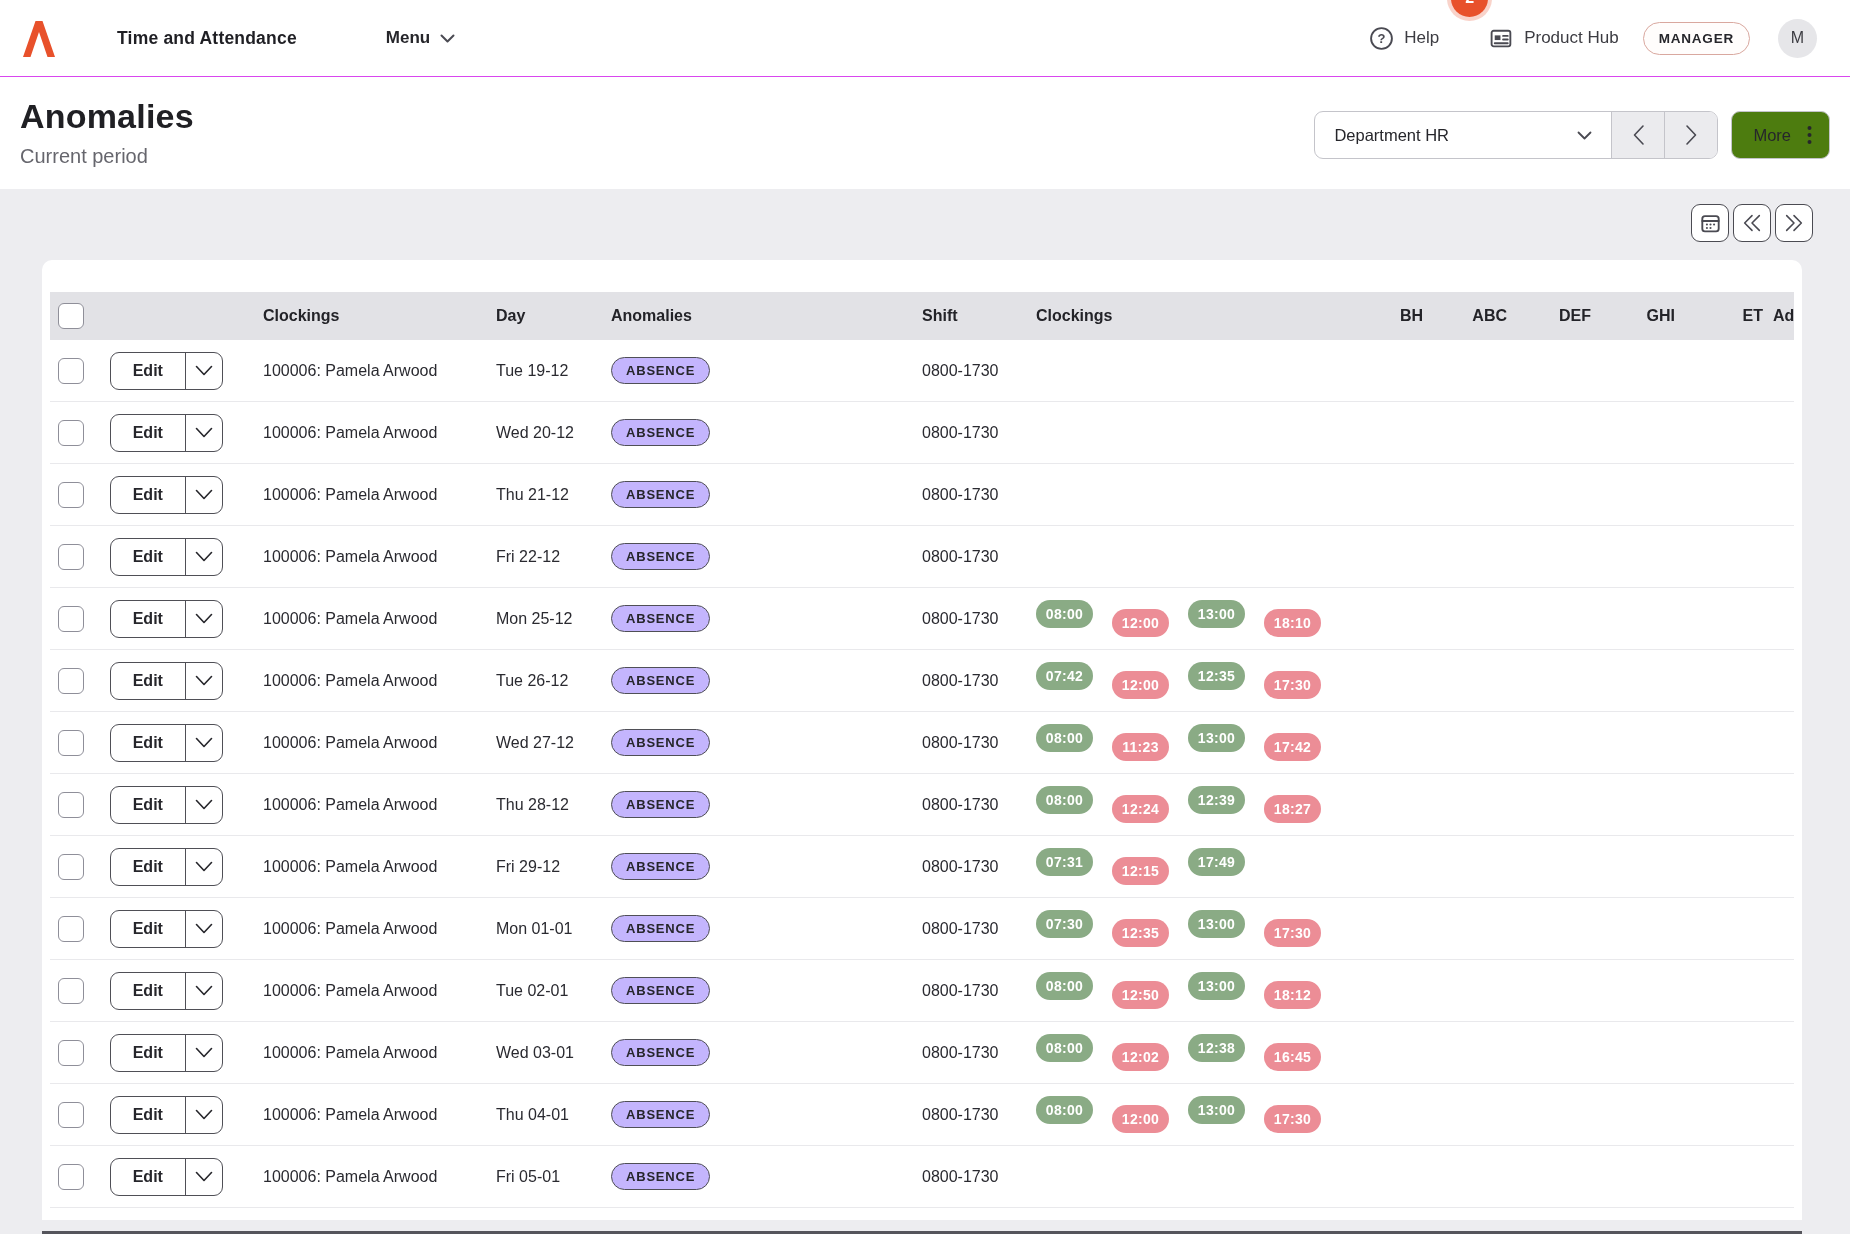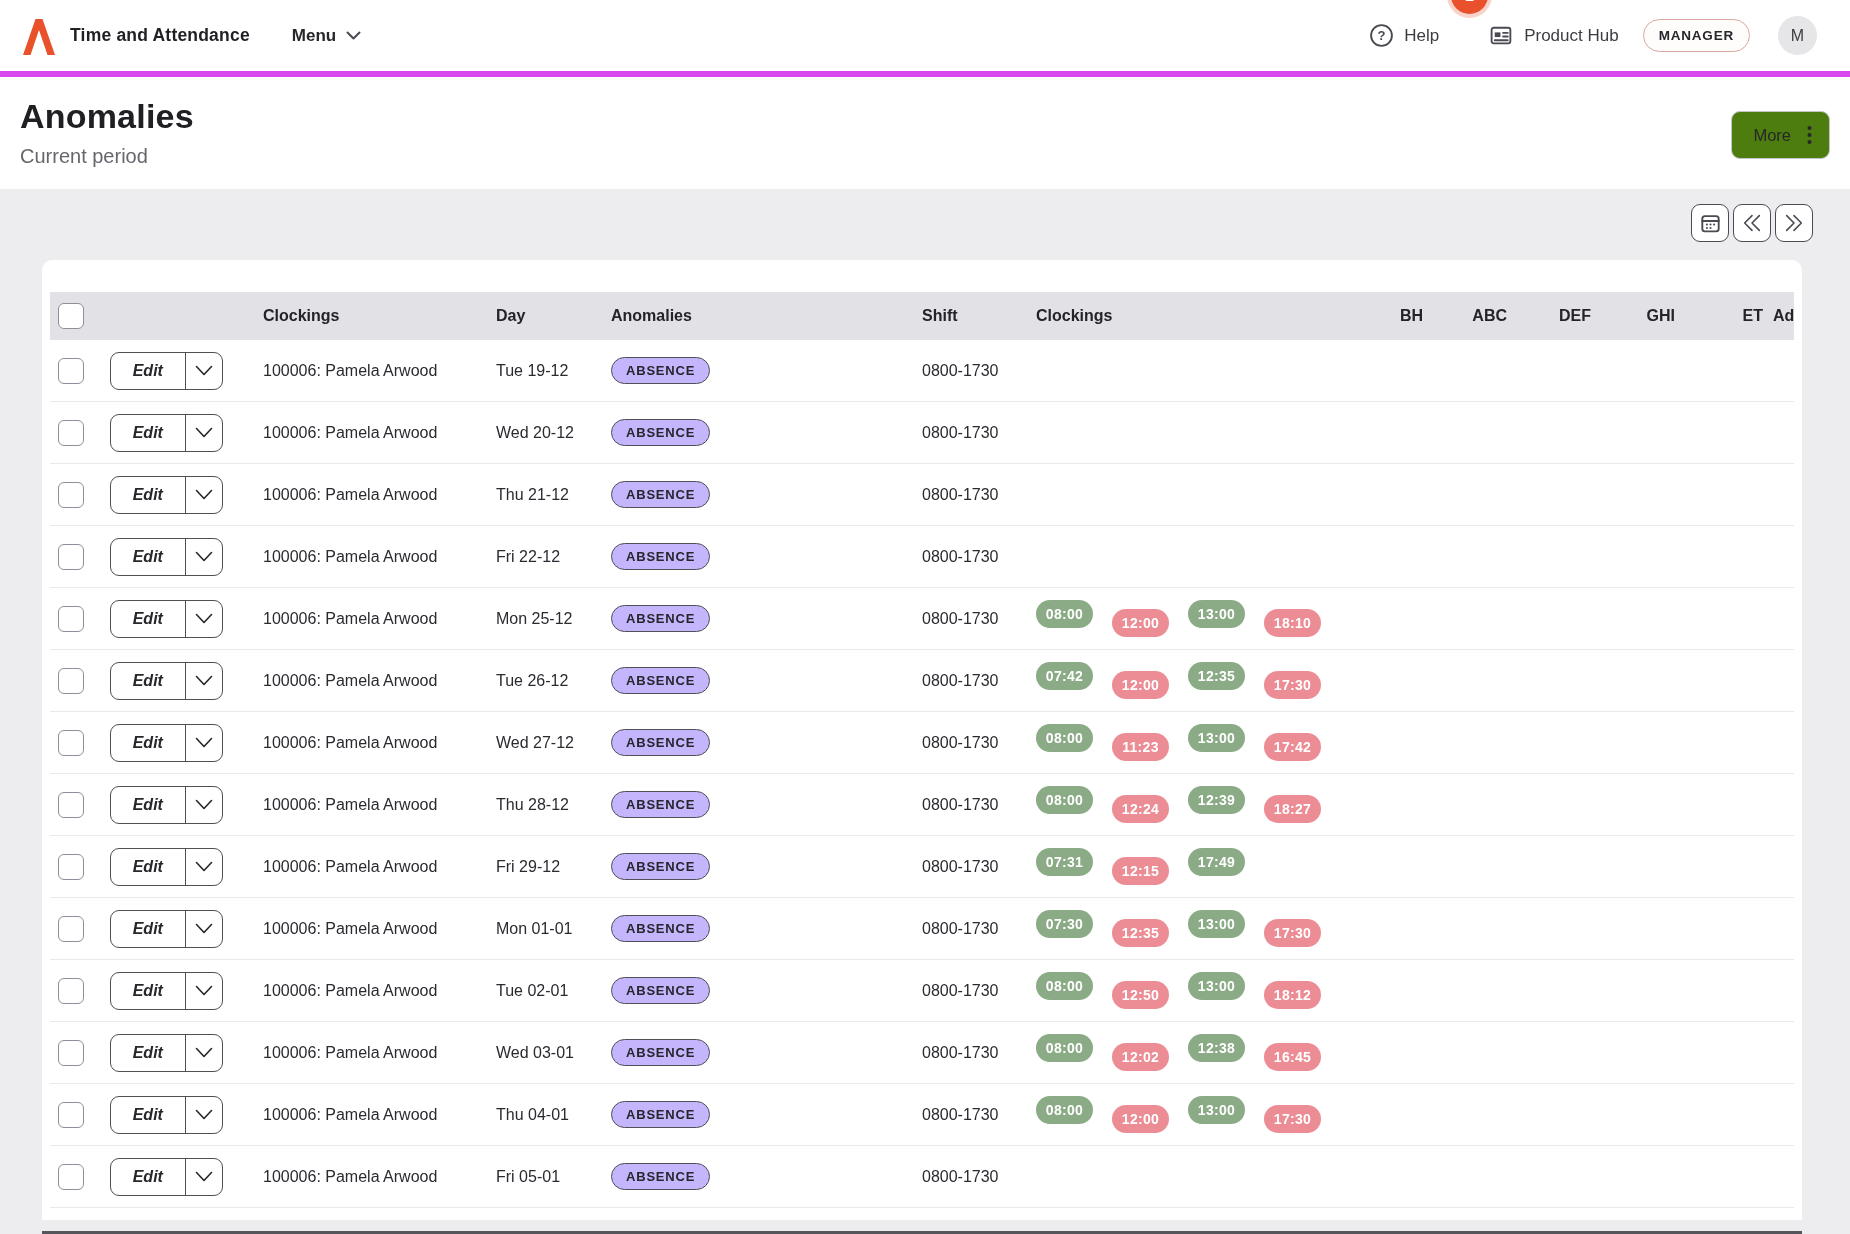--- a/index.html
+++ b/index.html
@@ -1,21 +1,21 @@
 <!DOCTYPE html>
 <html style="--accent: #E8512B; --pill-green: #8AAB85; --pill-red: #EC8D96;"><head>
 <meta charset="utf-8">
 <style>
   * { margin:0; padding:0; box-sizing:border-box; }
   html,body { width:1850px; height:1234px; overflow:hidden; background:#fff;
               font-family:"Liberation Sans", sans-serif; color:#26262b; }
 
   
   .topbar { height:77px; display:flex; align-items:center; padding:0 33px 0 21px;
-            border-bottom:6px solid #d946ef; background:#fff; }
+            border-bottom:1px solid #d946ef; background:#fff;gap:47px; }
   .brand-logo { width:36px; height:42px; }
   .brand-name { margin-left:13px; font-size:17.5px; font-weight:700; letter-spacing:.2px; color:#1f1f24; }
   .menu-btn { margin-left:42px; display:flex; align-items:center; gap:10px; font-size:17px;
               font-weight:700; color:#26262b; background:none; border:none; cursor:pointer; }
   .top-right { margin-left:auto; display:flex; align-items:center; position:relative; }
   .top-link { display:flex; align-items:center; gap:10px; font-size:17px; color:#3c3c42; cursor:pointer; }
   .icon { stroke:#4a4a52; fill:none; stroke-width:1.8; stroke-linecap:round; stroke-linejoin:round; }
   .notif-badge { position:absolute; left:82px; top:-39px; width:37px; height:37px; border-radius:50%;
                  background:var(--accent); color:#fff; font-size:16px; font-weight:600;
                  display:flex; align-items:center; justify-content:center;
@@ -56,21 +56,21 @@
   .th { white-space:nowrap; }
   .th.num { text-align:right; }
   .th.cut { padding-left:10px; text-align:left; }
   .trow { height:62px; border-bottom:1px solid #e9e9ec; font-size:16px; color:#2a2a30; }
   .cell { white-space:nowrap; }
   .num-cell { text-align:center; }
 
   .checkbox { width:26px; height:26px; margin-left:8px; border:1.6px solid #8f8f99; border-radius:6px;
               background:#fff; cursor:pointer; }
   .edit-btn { margin-left:2px; width:113px; height:38px; display:flex; align-items:stretch;
-              border:1.4px solid #4f4f56; border-radius:9px; background:#fff; overflow:hidden; cursor:pointer;font-style:italic; }
+              border:1.4px solid #4f4f56; border-radius:9px; background:#fff; overflow:hidden; cursor:pointer; }
   .edit-main { flex:1; display:flex; align-items:center; justify-content:center;
                font-size:16px; font-weight:600; color:#26262b; }
   .edit-divider { width:1.4px; background:#4f4f56; }
   .edit-caret { width:36px; display:flex; align-items:center; justify-content:center; }
 
   .anomaly-badge { display:inline-block; padding:5px 14px; border:1.4px solid #4f4f56; border-radius:999px;
                    font-size:13px; font-weight:700; letter-spacing:.8px; color:#26262b; background:#c4b5fd; }
 
   .pills { display:flex; gap:19px; }
   .pill { min-width:57px; height:28px; padding:0 9px; border-radius:14px; display:flex; align-items:center;
@@ -122,20 +122,38 @@
   </div>
 </header>
 
 <section class="page-head">
   <div>
     <h1 class="page-title">Anomalies</h1>
     <div class="page-subtitle">Current period</div>
   </div>
 
   <div class="head-controls">
+    <div class="selector-group">
+      <div class="selector-label">
+        <span>Department HR</span>
+        <svg class="icon" width="15" height="9" viewBox="0 0 15 9">
+          <polyline points="1.5,1.5 7.5,7.5 13.5,1.5"></polyline>
+        </svg>
+      </div>
+      <button class="pager-btn">
+        <svg class="icon" width="13" height="22" viewBox="0 0 13 22">
+          <polyline points="11,2 2.5,11 11,20" stroke-width="1.6"></polyline>
+        </svg>
+      </button>
+      <button class="pager-btn">
+        <svg class="icon" width="13" height="22" viewBox="0 0 13 22">
+          <polyline points="2,2 10.5,11 2,20" stroke-width="1.6"></polyline>
+        </svg>
+      </button>
+    </div>
 
     <button class="more-btn">
       <span>More</span>
       <svg width="5" height="20" viewBox="0 0 5 20">
         <circle cx="2.5" cy="3" r="2" fill="#26262b"></circle>
         <circle cx="2.5" cy="10" r="2" fill="#26262b"></circle>
         <circle cx="2.5" cy="17" r="2" fill="#26262b"></circle>
       </svg>
     </button>
   </div>

